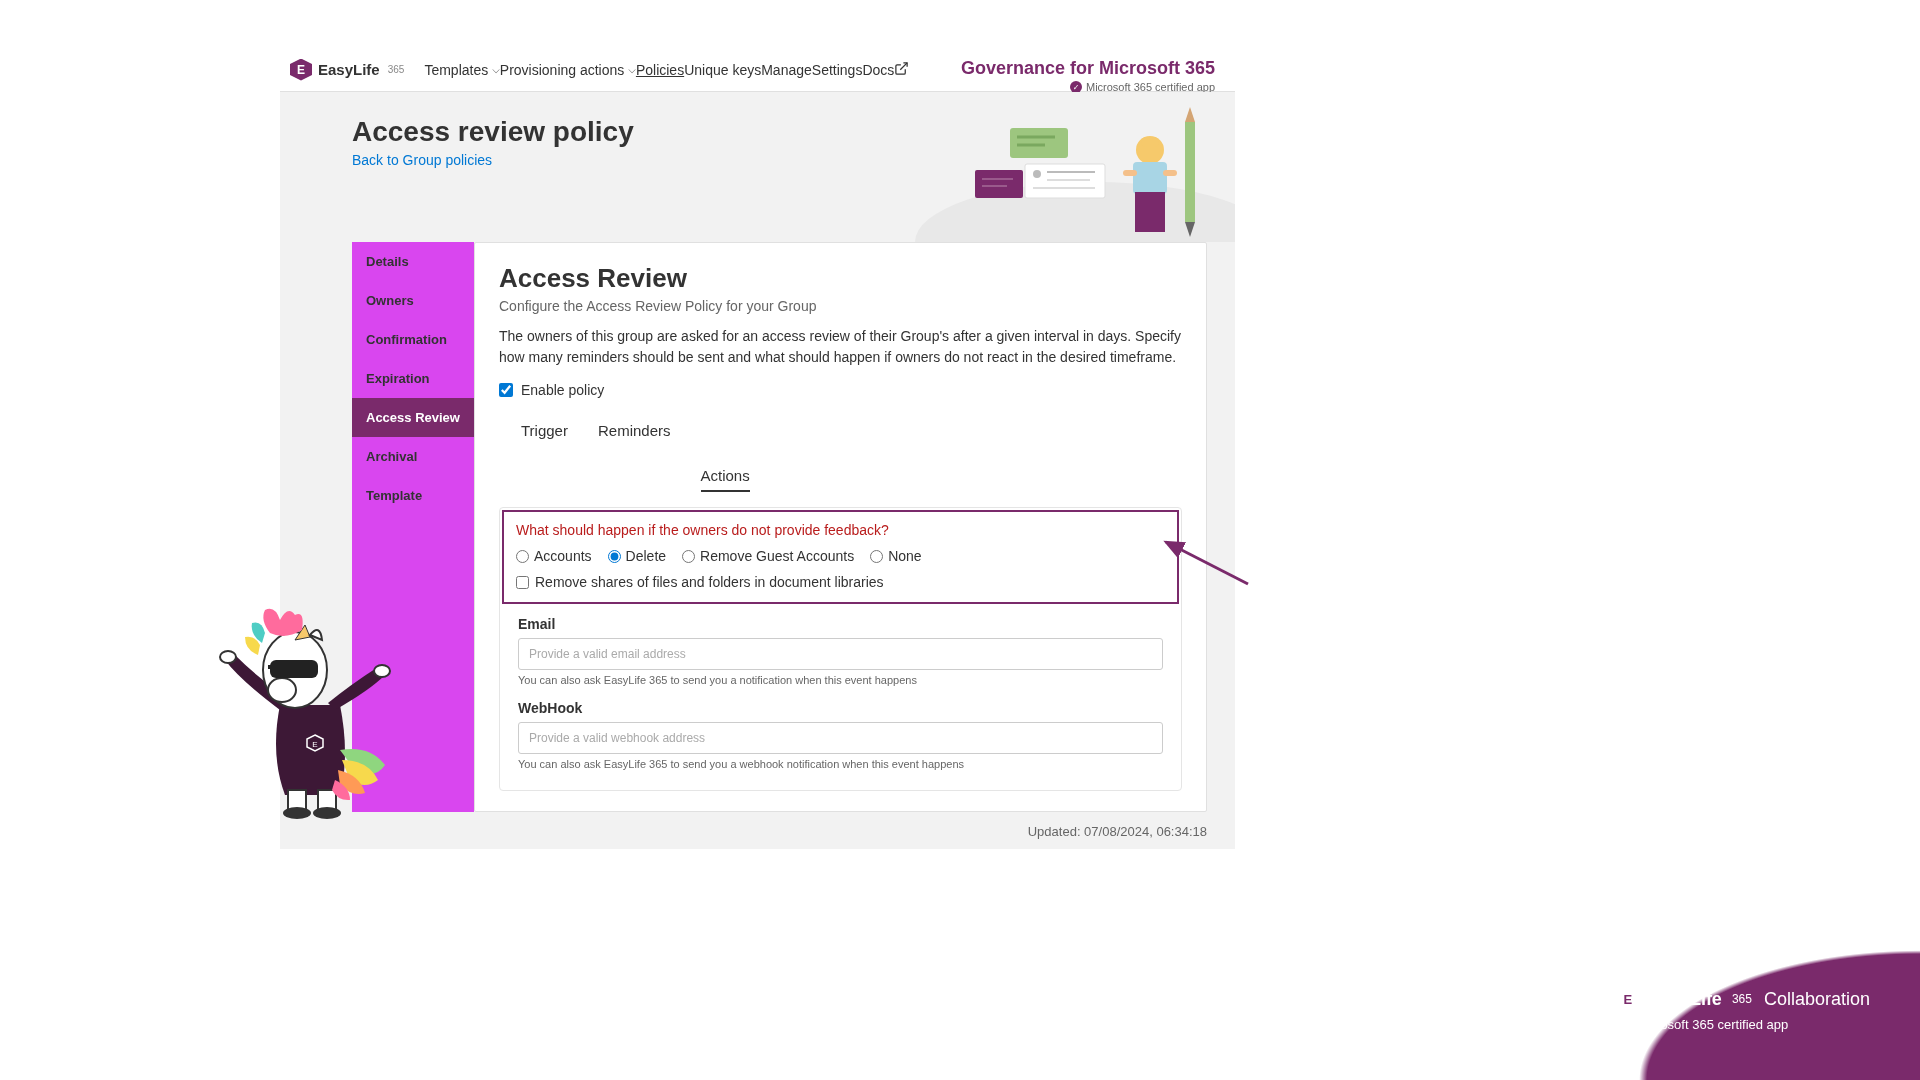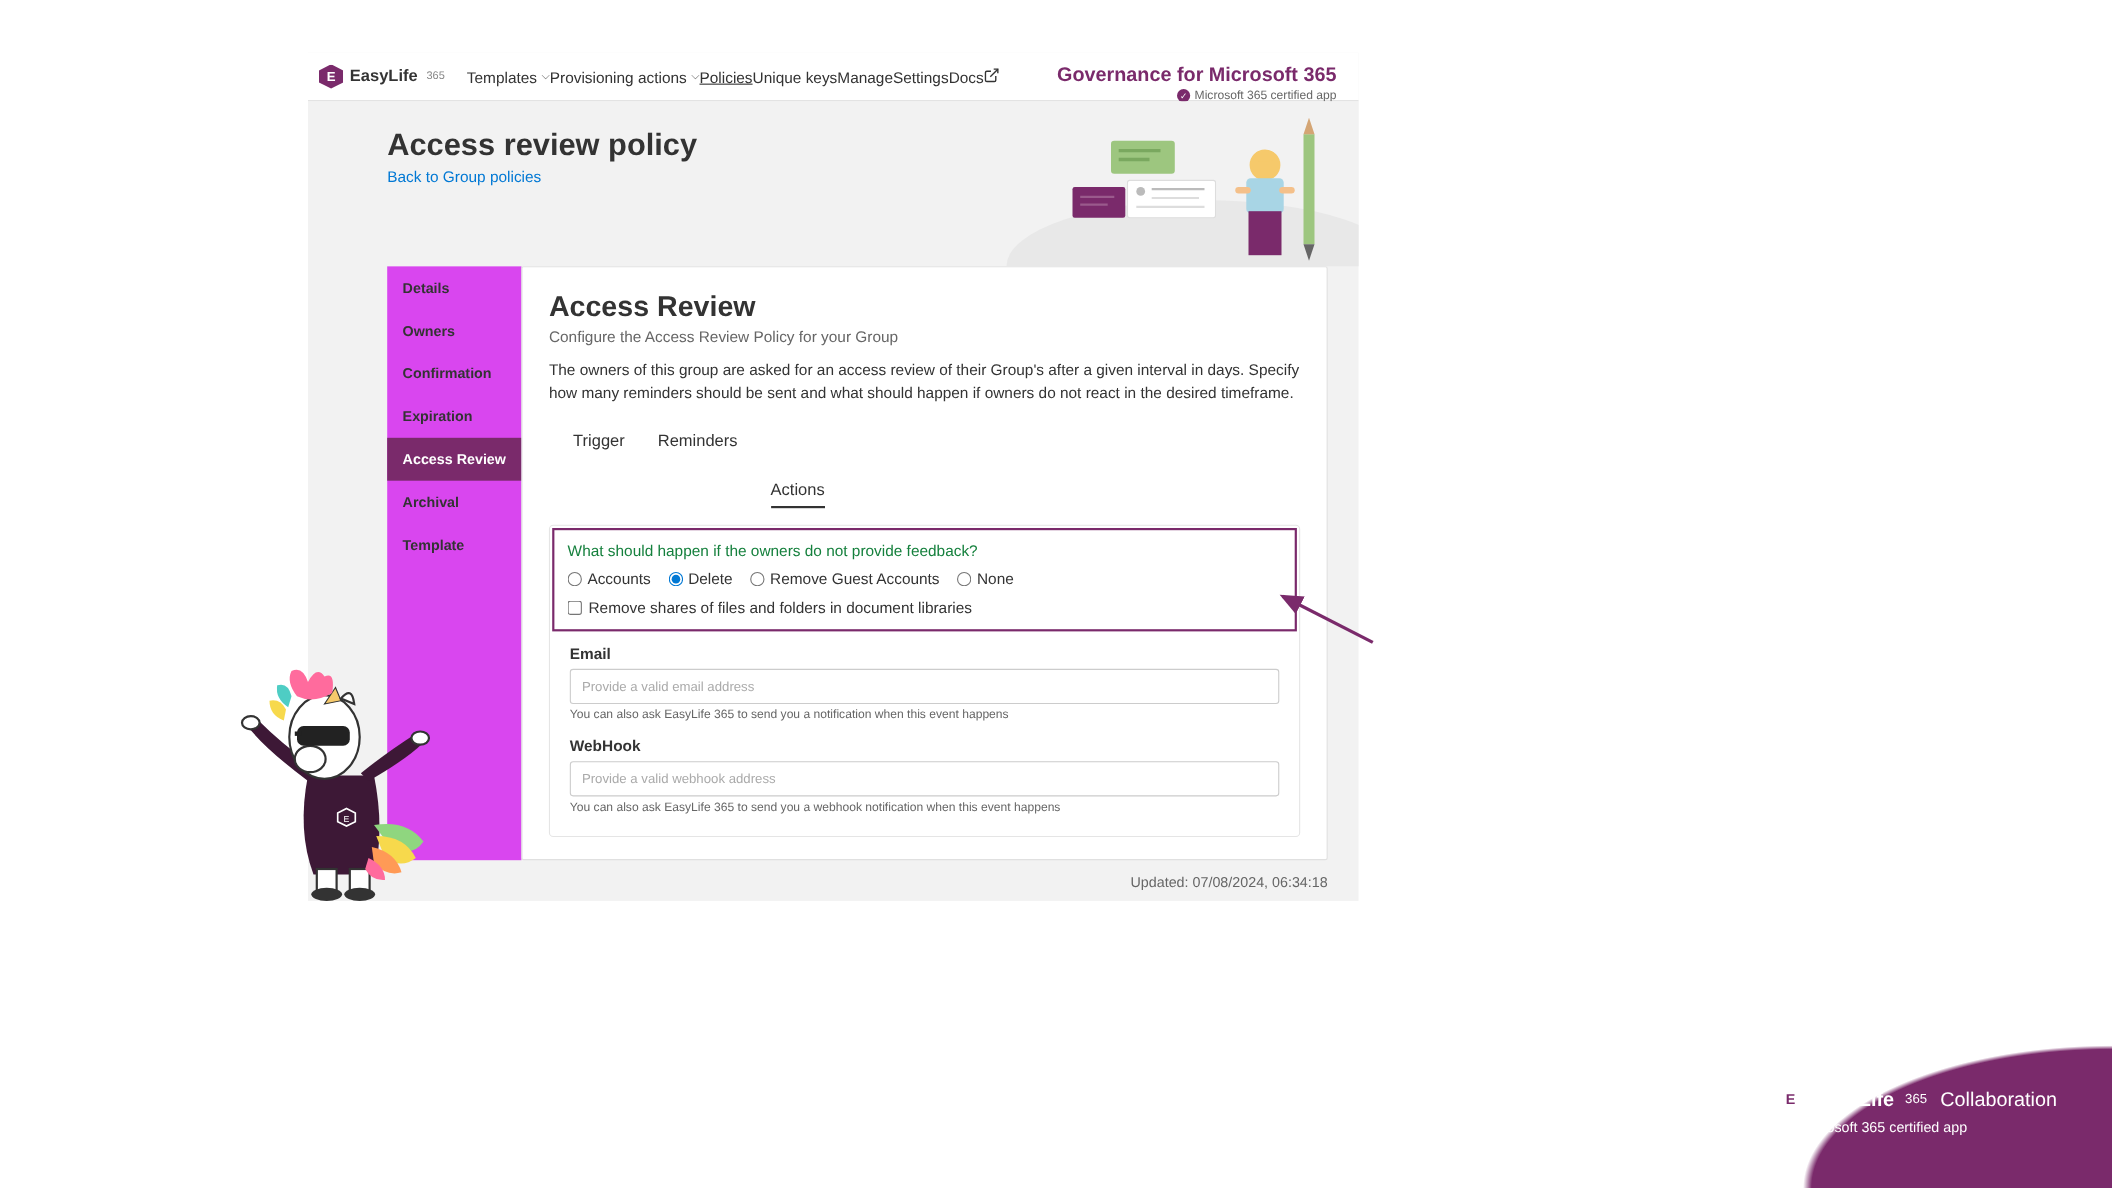--- a/index.html
+++ b/index.html
@@ -44,21 +44,21 @@
     .enable-row { display: flex; align-items: center; gap: 8px; margin-top: 14px; }
     .enable-row input[type="checkbox"] { width: 14px; height: 14px; accent-color: #0078d4; }
     .enable-label { font-size: 14px; color: #333; }
     
     .tabs { display: flex; gap: 30px; margin-top: 18px; border-bottom: 1px solid transparent; padding-left: 22px; }
     .tab { font-size: 15px; color: #333; padding: 6px 0; cursor: pointer; }
     .tab.active { border-bottom: 2px solid #333; font-weight: 400; margin-top: 45px; }
     
     .action-panel { margin-top: 14px; border: 1px solid #e5e5e5; border-radius: 4px; padding: 14px 18px 20px; }
     .highlight-box { border: 2px solid #7a2a6b; padding: 10px 12px 12px; margin: -12px -16px 12px -16px; }
-    .question { font-size: 14px; color: #15803d; margin-bottom: 10px; }
+    .question { font-size: 14px; color: #b91c1c; margin-bottom: 10px; }
     .radio-row { display: flex; align-items: center; gap: 16px; margin-bottom: 10px; }
     .radio-option { display: flex; align-items: center; gap: 5px; font-size: 14px; color: #333; }
     .radio-option input[type="radio"] { width: 13px; height: 13px; accent-color: #0078d4; }
     .check-row { display: flex; align-items: center; gap: 6px; font-size: 14px; color: #333; }
     .check-row input[type="checkbox"] { width: 13px; height: 13px; }
     
     .field-label { font-size: 14px; font-weight: 600; color: #333; margin-top: 6px; }
     .text-input { width: 100%; border: 1px solid #ccc; border-radius: 3px; padding: 8px 10px; font-size: 12px; color: #a21caf; margin-top: 6px; }
     .text-input::placeholder { color: #aaa; }
     .field-help { font-size: 11px; color: #666; margin-top: 4px; }
@@ -166,20 +166,24 @@
       <div class="sidebar-item active">Access Review</div>
       <div class="sidebar-item">Archival</div>
       <div class="sidebar-item">Template</div>
     </div>
 
     <div class="main-panel">
       <div class="panel-title">Access Review</div>
       <div class="panel-subtitle">Configure the Access Review Policy for your Group</div>
       <div class="panel-desc">The owners of this group are asked for an access review of their Group's after a given interval in days. Specify how many reminders should be sent and what should happen if owners do not react in the desired timeframe.</div>
 
+      <div class="enable-row">
+        <input type="checkbox" checked="" style="">
+        <span class="enable-label">Enable policy</span>
+      </div>
 
       <div class="tabs">
         <div class="tab">Trigger</div>
         <div class="tab">Reminders</div>
         <div class="tab active">Actions</div>
       </div>
 
       <div class="action-panel">
         <div class="highlight-box">
           <div class="question">What should happen if the owners do not provide feedback?</div>

